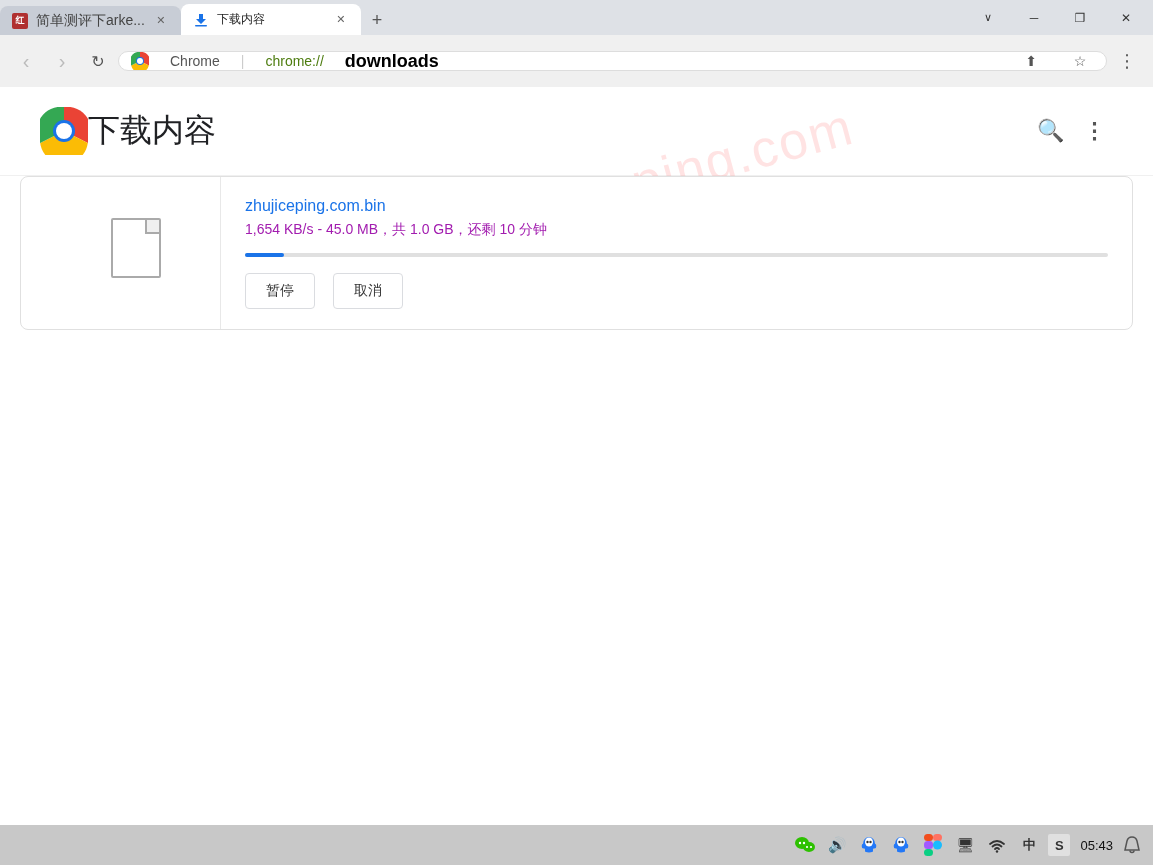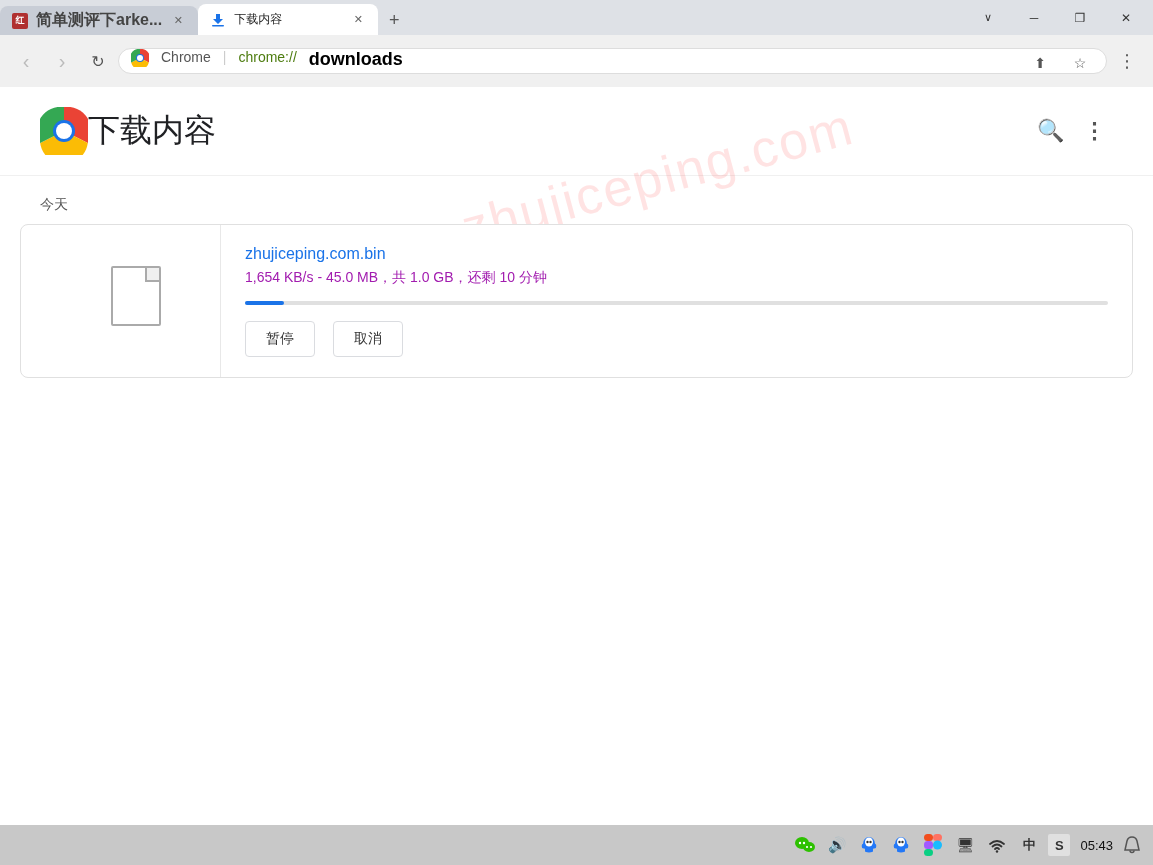--- a/index.html
+++ b/index.html
@@ -28,27 +28,26 @@
     }
     .tab-inactive .tab-favicon {
       width: 16px; height: 16px;
       background: #c0392b;
       border-radius: 2px;
       flex-shrink: 0;
       display: flex; align-items: center; justify-content: center;
       font-size: 10px; color: white; font-weight: bold;
     }
     .tab-inactive .tab-title {
-      font-size: 16px;
+      font-size: 14px;
       color: #444;
       overflow: hidden;
       white-space: nowrap;
       text-overflow: ellipsis;
       flex: 1;
-      font-weight: bold;
     }
     .tab-inactive .tab-close {
       width: 16px; height: 16px;
       display: flex; align-items: center; justify-content: center;
       border-radius: 50%;
       font-size: 11px;
       color: #666;
       cursor: pointer;
       flex-shrink: 0;
     }
@@ -130,27 +129,27 @@
       border-radius: 50%;
       cursor: pointer;
       color: #555;
       font-size: 16px;
       border: none; background: transparent;
     }
     .nav-btn.disabled { color: #bbb; cursor: default; }
 
     .address-input-wrapper {
       flex: 1;
-      height: 26px;
+      height: 20px;
       background: #fff;
       border-radius: 20px;
       display: flex;
-      align-items: flex-start;
+      align-items: center;
       padding: 0 12px;
-      gap: 12px;
+      gap: 21px;
       border: 1.5px solid #ddd;
     }
     .addr-icon-btn {
       width: 28px; height: 28px;
       display: flex; align-items: center; justify-content: center;
       border-radius: 50%;
       cursor: pointer; font-size: 14px; color: #555;
     }
 
     .menu-btn {
@@ -427,21 +426,20 @@
     <h1 class="downloads-title">下载内容</h1>
 
     <div class="header-actions">
       <div class="header-icon-btn" style="font-size:22px;">🔍</div>
       <div class="header-icon-btn" style="font-size:22px; font-weight:700; letter-spacing:1px;">⋮</div>
     </div>
   </div>
 
   <div class="watermark">zhujiceping.com</div>
 
-  <div class="today-label">今天</div>
 
   <div class="download-card">
 
     <div class="download-icon-area">
       <div class="file-icon">
         <div class="file-icon-shape">
           <div class="file-icon-corner"></div>
         </div>
       </div>
     </div>

